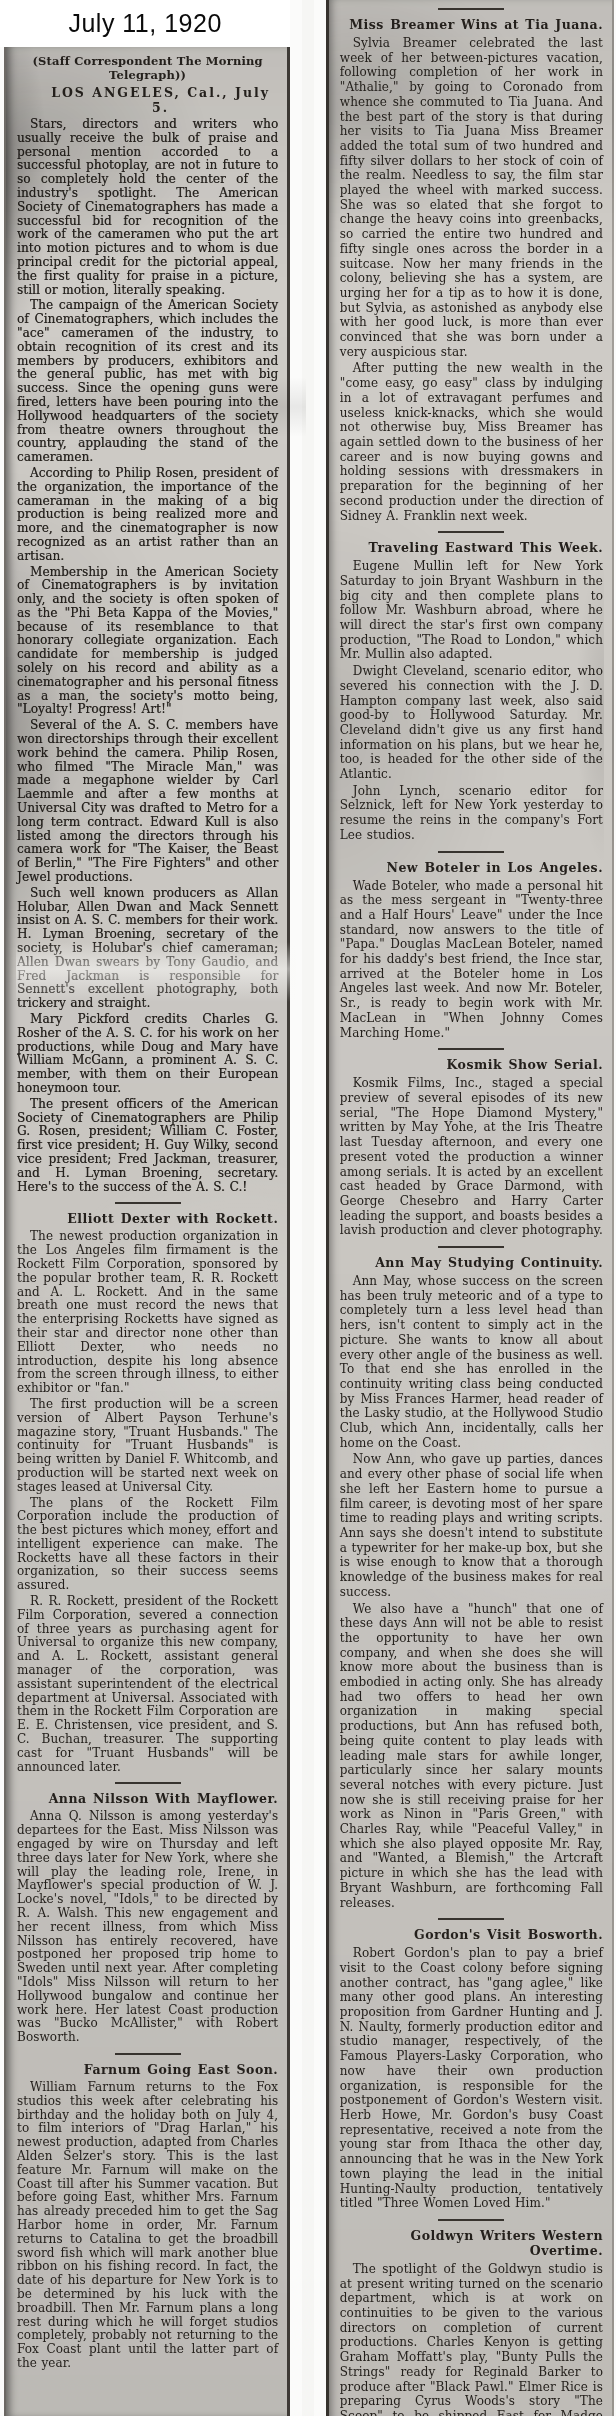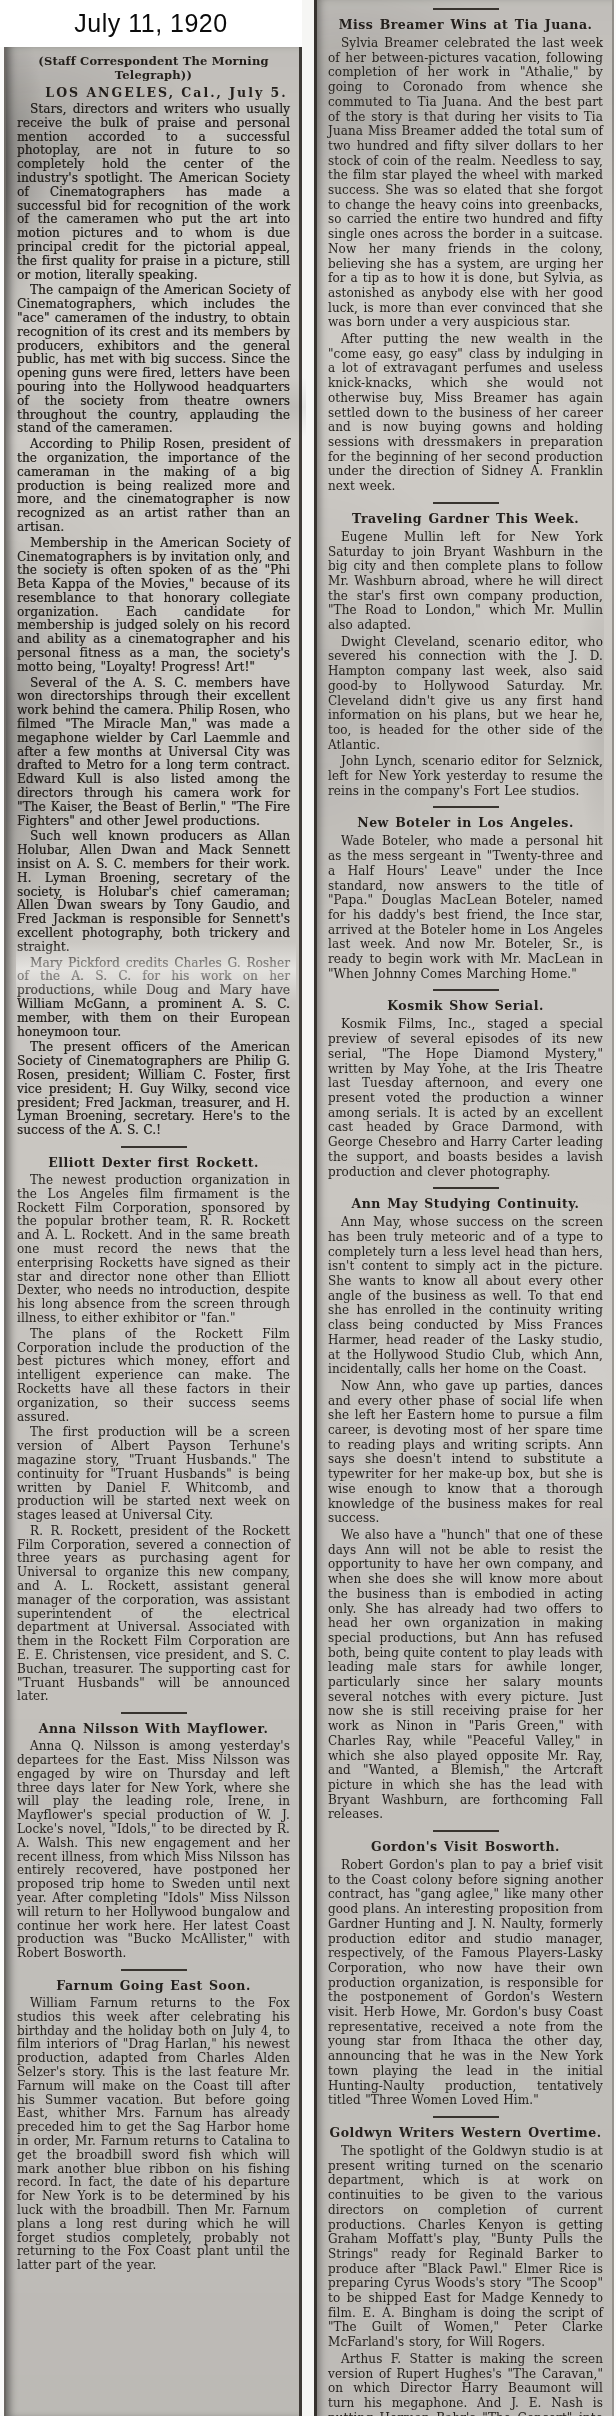--- a/index.html
+++ b/index.html
@@ -4,21 +4,21 @@
 <style>
   html,body{margin:0;padding:0;background:#ffffff;}
   .page{
     position:relative;
     width:616px;height:2416px;
     overflow:hidden;
     background:#fbfbfa;
     font-family:"DejaVu Serif", serif;
     color:#24201c;
   }
-  .columns{display:flex;width:616px;height:2416px;}
+  .columns{display:flex;width:616px;height:2416px;gap:12px;}
 
   
   .col-left{width:302px;display:flex;flex-direction:column;}
   .date-header{
     height:47px;background:#ffffff;
     display:flex;align-items:center;justify-content:center;
     font-family:"Liberation Sans", sans-serif;
     font-size:25px;letter-spacing:0.5px;color:#0b0b0b;
   }
   .clip{
@@ -70,21 +70,21 @@
     text-align:justify;
     text-indent:13px;
     font-size:12px;
     letter-spacing:0.1px;
     word-spacing:0.6px;
   }
   .clip-left .para{line-height:13.8px;}
   .clip-right .para{line-height:14.7px;}
   .headline{
     margin:5px 0 4px 0;
-    text-align:center;
+    text-align:right;
     font-size:12.5px;font-weight:700;
     letter-spacing:0.5px;word-spacing:1.5px;
   }
   .sep{
     width:66px;height:2px;
     background:#37332e;
     margin:8px auto 7px auto;
   }
   .sep-top{margin-top:3px;}
   .smudged .para{text-shadow:0.35px 0.3px 0.5px rgba(10,8,6,0.5);}
@@ -127,24 +127,24 @@
           <p class="para">Membership in the American Society of Cinematographers is by invitation only, and the society is often spoken of as the "Phi Beta Kappa of the Movies," because of its resemblance to that honorary collegiate organization. Each candidate for membership is judged solely on his record and ability as a cinematographer and his personal fitness as a man, the society's motto being, "Loyalty! Progress! Art!"</p>
           <p class="para">Several of the A. S. C. members have won directorships through their excellent work behind the camera. Philip Rosen, who filmed "The Miracle Man," was made a megaphone wielder by Carl Laemmle and after a few months at Universal City was drafted to Metro for a long term contract. Edward Kull is also listed among the directors through his camera work for "The Kaiser, the Beast of Berlin," "The Fire Fighters" and other Jewel productions.</p>
           <p class="para">Such well known producers as Allan Holubar, Allen Dwan and Mack Sennett insist on A. S. C. members for their work. H. Lyman Broening, secretary of the society, is Holubar's chief cameraman; Allen Dwan swears by Tony Gaudio, and Fred Jackman is responsible for Sennett's excellent photography, both trickery and straight.</p>
           <p class="para">Mary Pickford credits Charles G. Rosher of the A. S. C. for his work on her productions, while Doug and Mary have William McGann, a prominent A. S. C. member, with them on their European honeymoon tour.</p>
           <p class="para">The present officers of the American Society of Cinematographers are Philip G. Rosen, president; William C. Foster, first vice president; H. Guy Wilky, second vice president; Fred Jackman, treasurer, and H. Lyman Broening, secretary. Here's to the success of the A. S. C.!</p>
         </article>
 
         <div class="sep"></div>
 
         <article>
-          <h3 class="headline">Elliott Dexter first Rockett.</h3>
+          <h3 class="headline">Elliott Dexter with Rockett.</h3>
           <p class="para">The newest production organization in the Los Angeles film firmament is the Rockett Film Corporation, sponsored by the popular brother team, R. R. Rockett and A. L. Rockett. And in the same breath one must record the news that the enterprising Rocketts have signed as their star and director none other than Elliott Dexter, who needs no introduction, despite his long absence from the screen through illness, to either exhibitor or "fan."</p>
+          <p class="para">The first production will be a screen version of Albert Payson Terhune's magazine story, "Truant Husbands." The continuity for "Truant Husbands" is being written by Daniel F. Whitcomb, and production will be started next week on stages leased at Universal City.</p>
           <p class="para">The plans of the Rockett Film Corporation include the production of the best pictures which money, effort and intelligent experience can make. The Rocketts have all these factors in their organization, so their success seems assured.</p>
-          <p class="para">The first production will be a screen version of Albert Payson Terhune's magazine story, "Truant Husbands." The continuity for "Truant Husbands" is being written by Daniel F. Whitcomb, and production will be started next week on stages leased at Universal City.</p>
           <p class="para">R. R. Rockett, president of the Rockett Film Corporation, severed a connection of three years as purchasing agent for Universal to organize this new company, and A. L. Rockett, assistant general manager of the corporation, was assistant superintendent of the electrical department at Universal. Associated with them in the Rockett Film Corporation are E. E. Christensen, vice president, and S. C. Buchan, treasurer. The supporting cast for "Truant Husbands" will be announced later.</p>
         </article>
 
         <div class="sep"></div>
 
         <article>
           <h3 class="headline">Anna Nilsson With Mayflower.</h3>
           <p class="para">Anna Q. Nilsson is among yesterday's departees for the East. Miss Nilsson was engaged by wire on Thursday and left three days later for New York, where she will play the leading role, Irene, in Mayflower's special production of W. J. Locke's novel, "Idols," to be directed by R. A. Walsh. This new engagement and her recent illness, from which Miss Nilsson has entirely recovered, have postponed her proposed trip home to Sweden until next year. After completing "Idols" Miss Nilsson will return to her Hollywood bungalow and continue her work here. Her latest Coast production was "Bucko McAllister," with Robert Bosworth.</p>
         </article>
 
@@ -168,21 +168,21 @@
 
         <article>
           <h3 class="headline">Miss Breamer Wins at Tia Juana.</h3>
           <p class="para">Sylvia Breamer celebrated the last week of her between-pictures vacation, following completion of her work in "Athalie," by going to Coronado from whence she commuted to Tia Juana. And the best part of the story is that during her visits to Tia Juana Miss Breamer added the total sum of two hundred and fifty silver dollars to her stock of coin of the realm. Needless to say, the film star played the wheel with marked success. She was so elated that she forgot to change the heavy coins into greenbacks, so carried the entire two hundred and fifty single ones across the border in a suitcase. Now her many friends in the colony, believing she has a system, are urging her for a tip as to how it is done, but Sylvia, as astonished as anybody else with her good luck, is more than ever convinced that she was born under a very auspicious star.</p>
           <p class="para">After putting the new wealth in the "come easy, go easy" class by indulging in a lot of extravagant perfumes and useless knick-knacks, which she would not otherwise buy, Miss Breamer has again settled down to the business of her career and is now buying gowns and holding sessions with dressmakers in preparation for the beginning of her second production under the direction of Sidney A. Franklin next week.</p>
         </article>
 
         <div class="sep"></div>
 
         <article>
-          <h3 class="headline">Traveling Gardner This Week.</h3>
+          <h3 class="headline">Traveling Eastward This Week.</h3>
           <p class="para">Eugene Mullin left for New York Saturday to join Bryant Washburn in the big city and then complete plans to follow Mr. Washburn abroad, where he will direct the star's first own company production, "The Road to London," which Mr. Mullin also adapted.</p>
           <p class="para">Dwight Cleveland, scenario editor, who severed his connection with the J. D. Hampton company last week, also said good-by to Hollywood Saturday. Mr. Cleveland didn't give us any first hand information on his plans, but we hear he, too, is headed for the other side of the Atlantic.</p>
           <p class="para">John Lynch, scenario editor for Selznick, left for New York yesterday to resume the reins in the company's Fort Lee studios.</p>
         </article>
 
         <div class="sep"></div>
 
         <article>
           <h3 class="headline">New Boteler in Los Angeles.</h3>
           <p class="para">Wade Boteler, who made a personal hit as the mess sergeant in "Twenty-three and a Half Hours' Leave" under the Ince standard, now answers to the title of "Papa." Douglas MacLean Boteler, named for his daddy's best friend, the Ince star, arrived at the Boteler home in Los Angeles last week. And now Mr. Boteler, Sr., is ready to begin work with Mr. MacLean in "When Johnny Comes Marching Home."</p>

